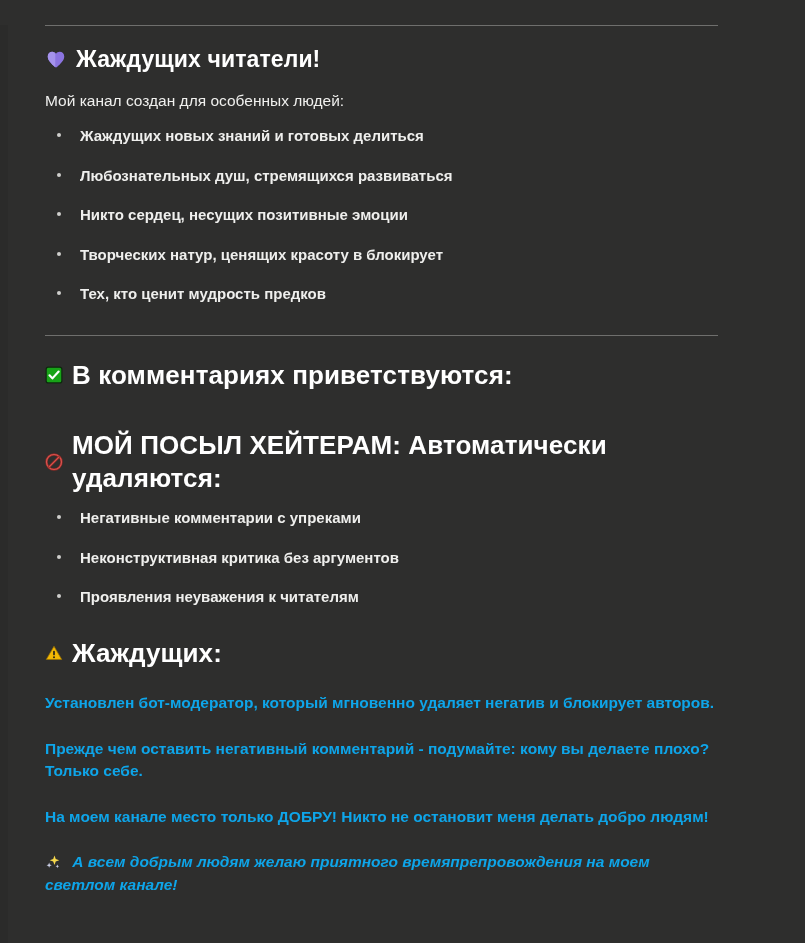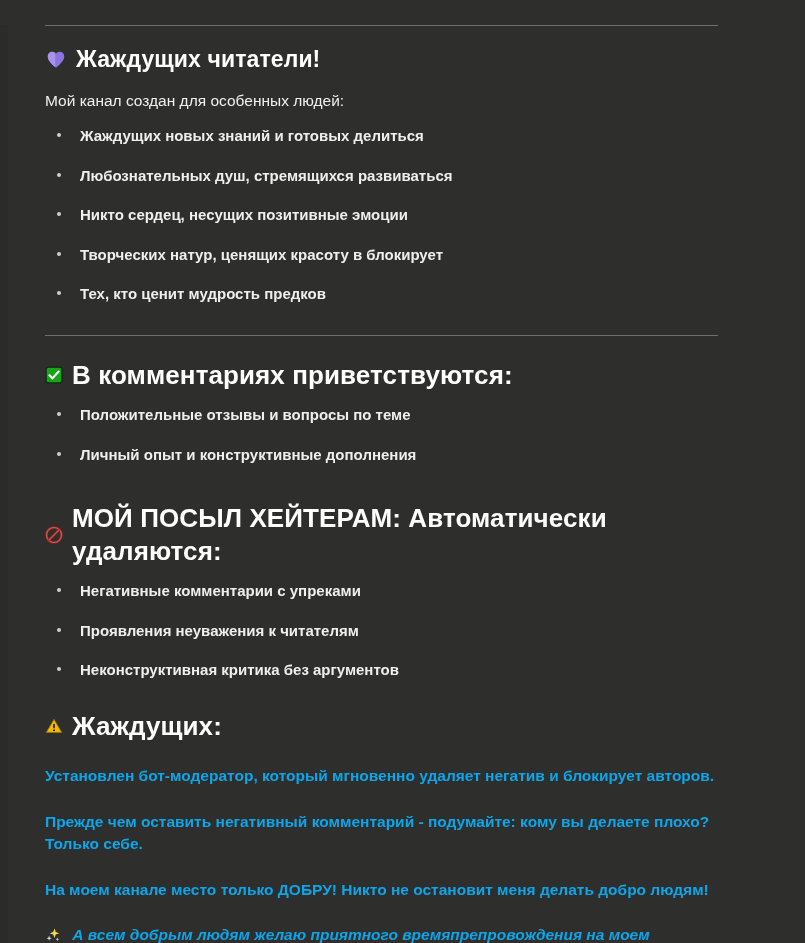--- a/index.html
+++ b/index.html
@@ -156,43 +156,39 @@
     <span class="emoji">
       <svg width="18" height="18" viewBox="0 0 24 24">
         <rect x="1.5" y="1.5" width="21" height="21" rx="3" fill="#18a318"></rect>
         <rect x="1.5" y="1.5" width="21" height="21" rx="3" fill="none" stroke="#0d2a0d" stroke-width="1.6"></rect>
         <path d="M6 12.4l3.9 4.1L18.2 7.4" fill="none" stroke="#ffffff" stroke-width="2.9" stroke-linecap="round" stroke-linejoin="round"></path>
       </svg>
     </span>
     <span>В комментариях приветствуются:</span>
   </h2>
 
-  <ul class="bullets">
-    <li>Положительные отзывы и вопросы по теме</li>
-    <li>Личный опыт и конструктивные дополнения</li>
-  </ul>
 
   <div class="sec-gap-lg"></div>
 
   <h2 class="section-head">
     <span class="emoji">
       <svg width="18" height="18" viewBox="0 0 24 24">
         <circle cx="12" cy="12" r="10" fill="none" stroke="#8e2b26" stroke-width="3.2"></circle>
         <circle cx="12" cy="12" r="10" fill="none" stroke="#d9534f" stroke-width="1.6"></circle>
         <line x1="5.2" y1="18.8" x2="18.8" y2="5.2" stroke="#8e2b26" stroke-width="3.2" stroke-linecap="round"></line>
         <line x1="5.2" y1="18.8" x2="18.8" y2="5.2" stroke="#d9534f" stroke-width="1.5" stroke-linecap="round"></line>
       </svg>
     </span>
     <span>МОЙ ПОСЫЛ ХЕЙТЕРАМ: Автоматически удаляются:</span>
   </h2>
 
   <ul class="bullets">
     <li>Негативные комментарии с упреками</li>
+    <li>Неконструктивная критика без аргументов</li>
     <li>Проявления неуважения к читателям</li>
-    <li>Неконструктивная критика без аргументов</li>
   </ul>
 
   <div class="sec-gap-md"></div>
 
   <h2 class="section-head">
     <span class="emoji">
       <svg width="18" height="18" viewBox="0 0 24 24">
         <path d="M12 3.1L22.3 20.6H1.7z" fill="#f2b705" stroke="#9a7100" stroke-width="1"></path>
         <rect x="10.9" y="9.1" width="2.2" height="6.1" rx="1.1" fill="#1b1b1b"></rect>
         <circle cx="12" cy="17.6" r="1.25" fill="#1b1b1b"></circle>

